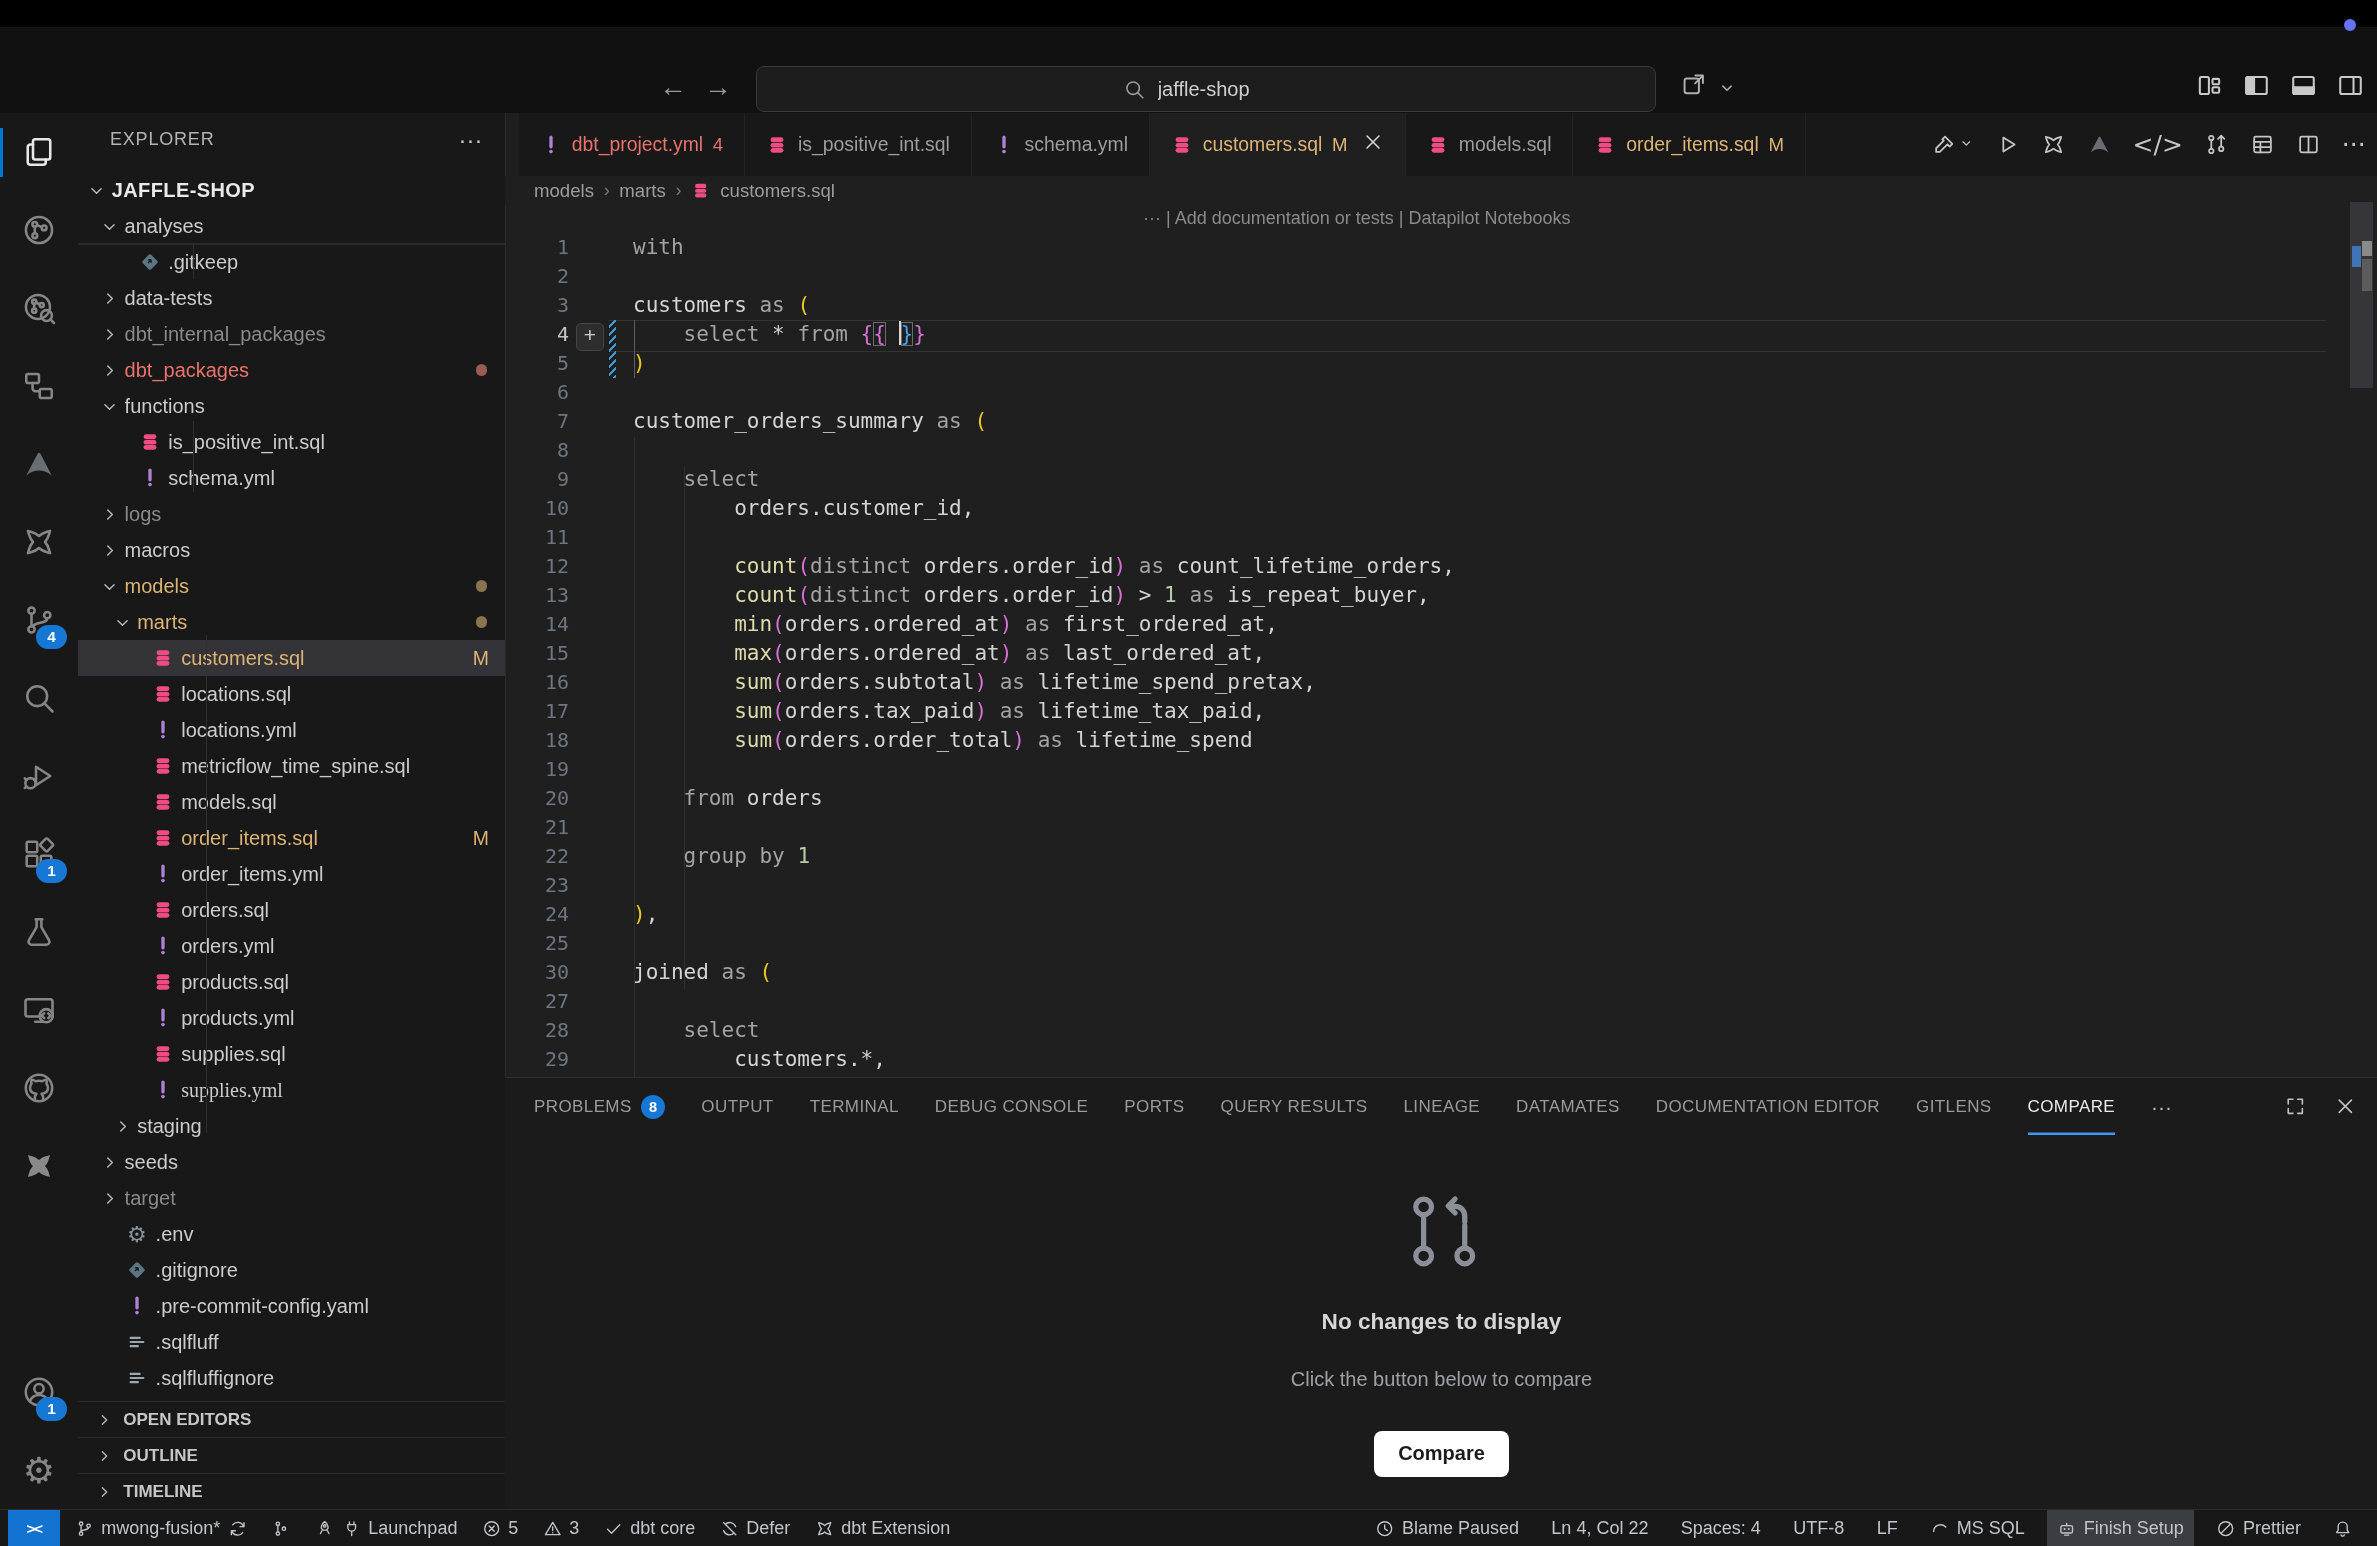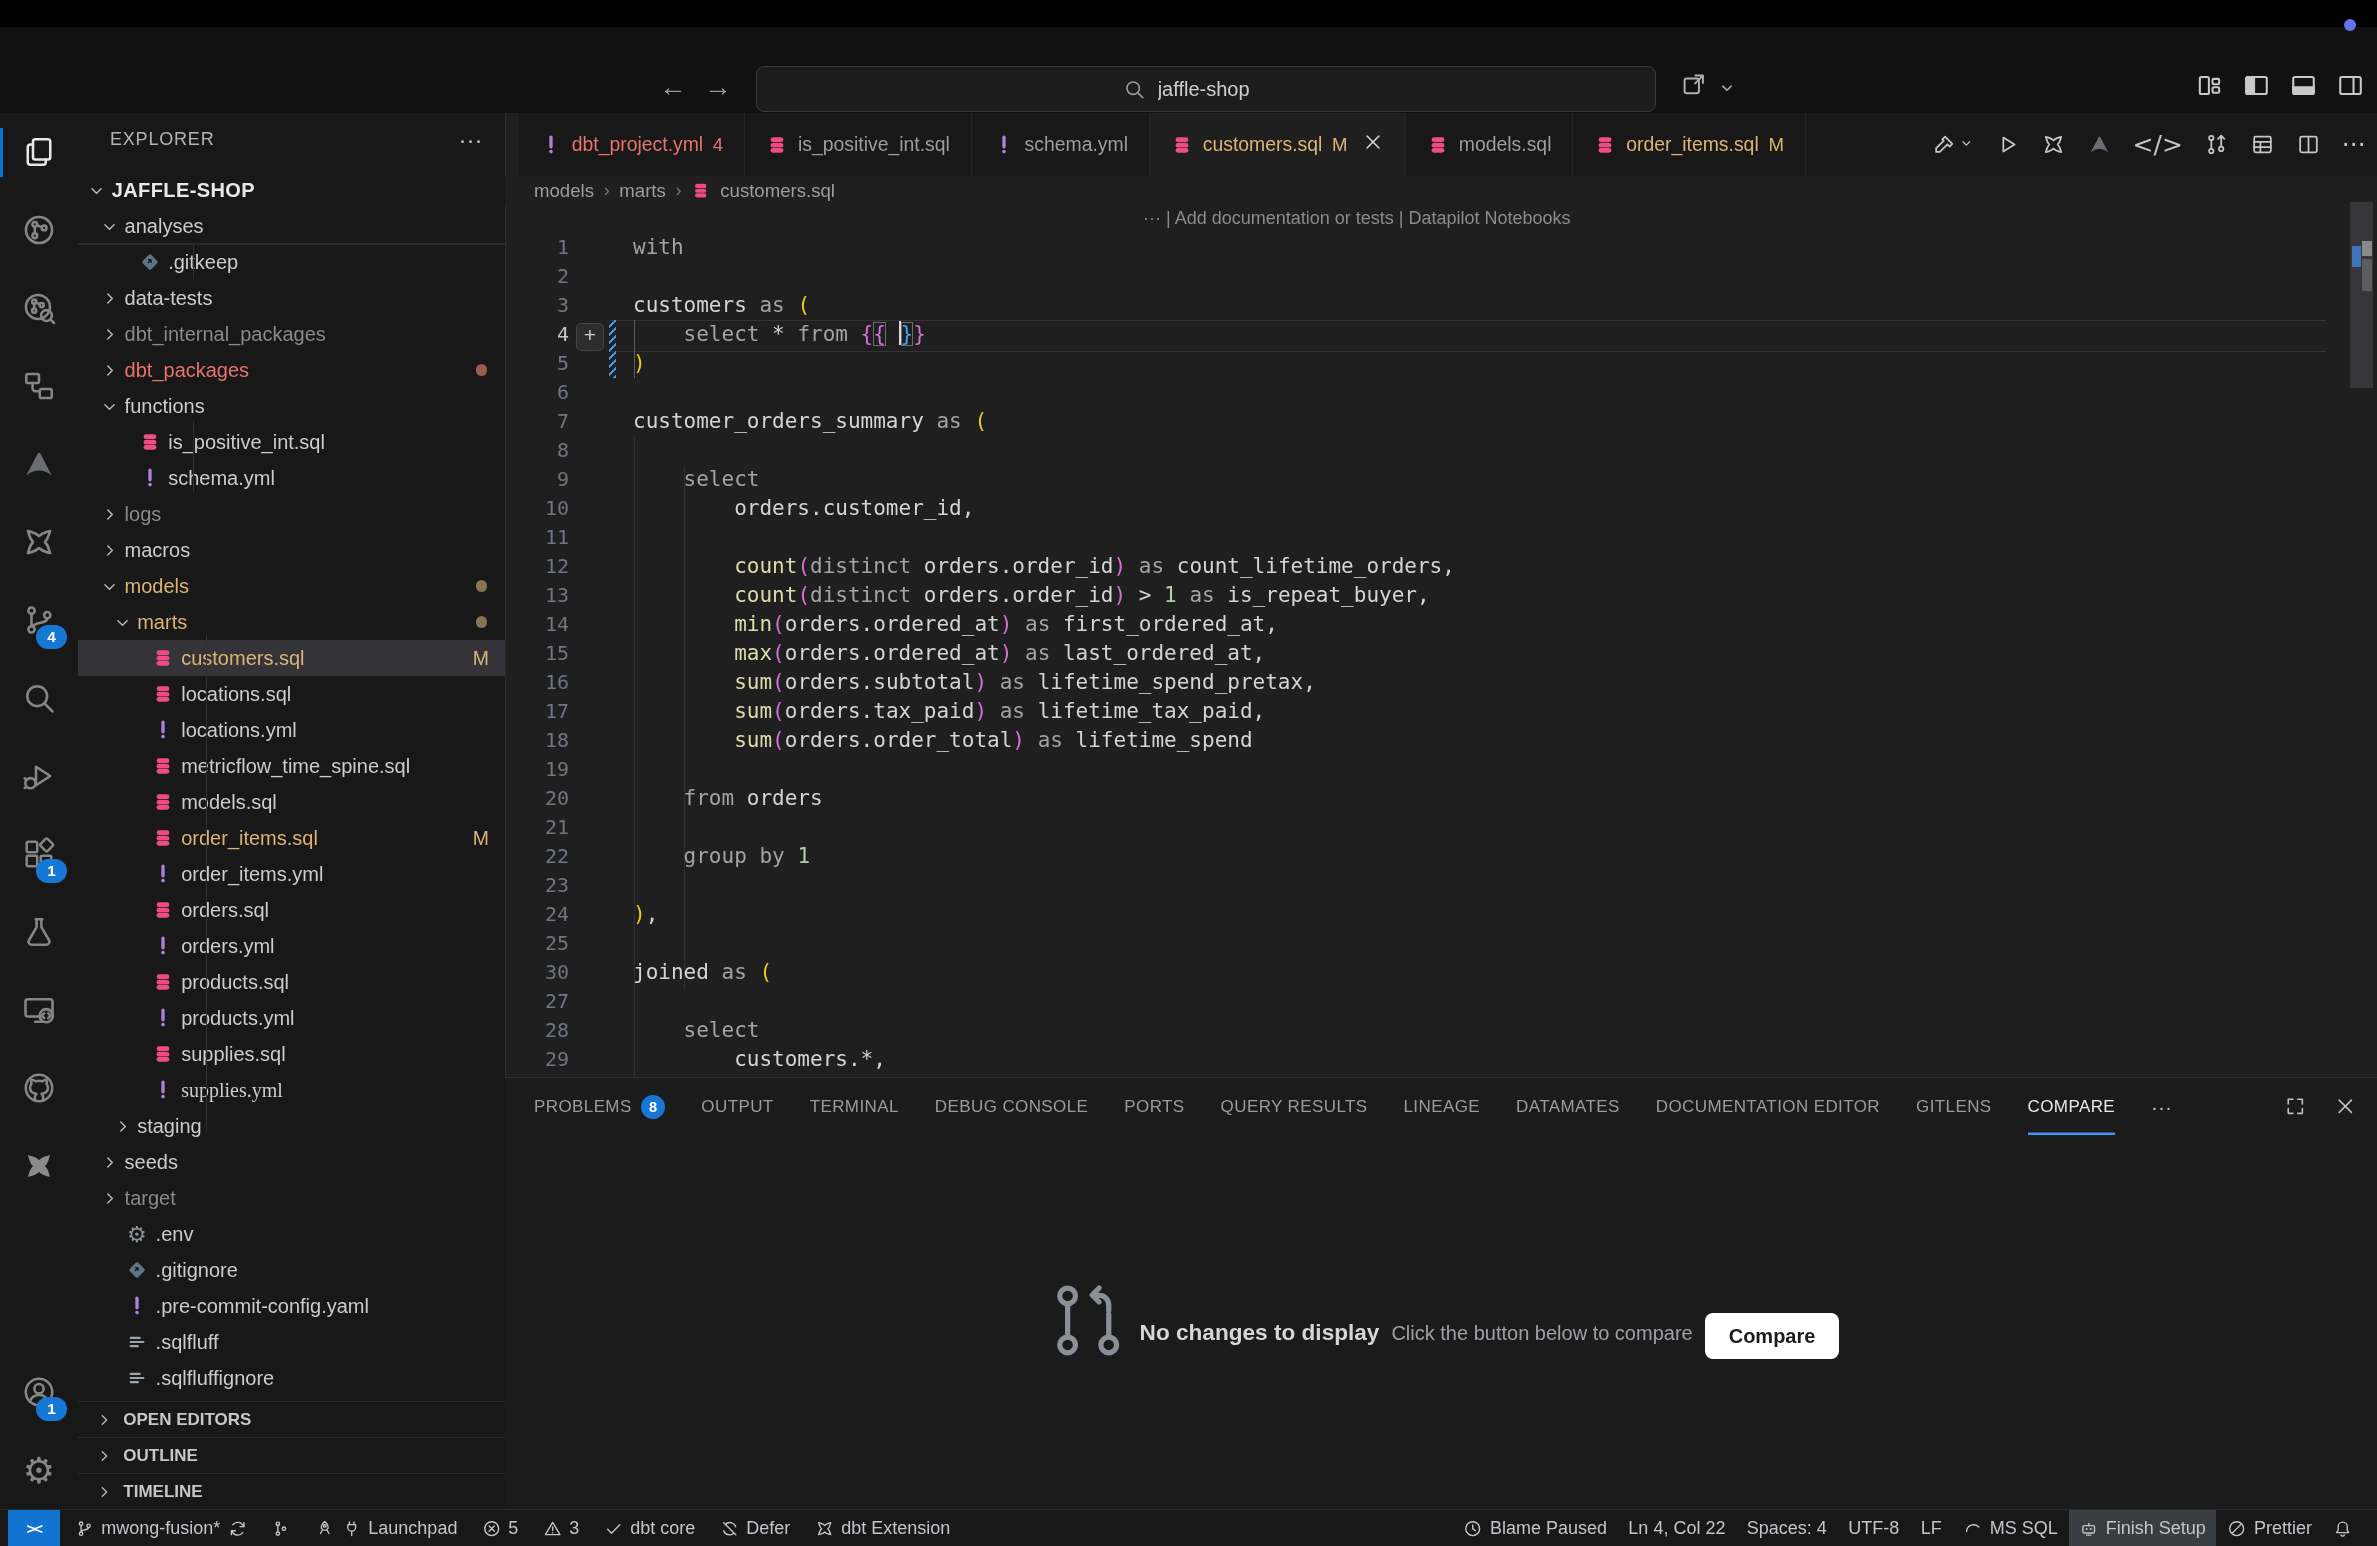--- a/index.html
+++ b/index.html
@@ -91,34 +91,34 @@
 
   
   .panel{left:505px;top:1077px;width:1873px;height:432px;background:#1b1b1b;border-top:0.8px solid #2f2f2f;}
   .ptabs{position:absolute;left:29px;top:0;height:57px;display:flex;align-items:center;gap:36px;}
   .ptab{font-size:17px;letter-spacing:0.4px;color:#9b9b9b;display:flex;align-items:center;gap:9.7px;height:57px;}
   .ptab.active{color:#eaeaea;box-shadow:inset 0 -2.4px 0 #4294f7;}
   .pbadge{min-width:24px;height:24px;border-radius:12px;background:#1678d4;color:#fff;font-size:14.6px;font-weight:bold;
           display:flex;align-items:center;justify-content:center;}
   .pmore{color:#bdbdbd;font-size:21px;}
   .pacts{position:absolute;right:21px;top:0;height:57px;display:flex;align-items:center;gap:27.5px;color:#c0c0c0;font-size:22.6px;}
-  .pempty{position:absolute;left:0;top:57px;width:1873px;height:375px;display:flex;flex-direction:row;align-items:center;
+  .pempty{position:absolute;left:0;top:69px;width:1873px;height:375px;display:flex;flex-direction:column;align-items:center;
           justify-content:center;gap:12px;}
   .pe-icon{color:#8a8f98;width:84px;height:84px;}
   .pe-title{margin-top:21px;font-size:22.6px;font-weight:bold;color:#d6d6d6;}
   .pe-sub{margin-top:21px;font-size:20px;color:#9da1a6;}
   .pe-btn{margin-top:27.5px;background:#ffffff;color:#1c1c1c;font-size:20px;font-weight:bold;border:none;border-radius:8px;
           padding:11.3px 24px;font-family:"Liberation Sans",sans-serif;}
 
   
   .statusbar{left:0;top:1509px;width:2377px;height:37px;background:#181818;border-top:0.8px solid #2b2b2b;display:flex;align-items:center;}
   .remote{width:52px;height:37px;background:#1373d0;color:#fff;display:flex;align-items:center;justify-content:center;
           font-weight:bold;font-size:15.4px;letter-spacing:-1.6px;}
   .sleft{display:flex;align-items:center;height:37px;margin-left:8px;gap:4.9px;}
-  .sright{margin-left:auto;display:flex;align-items:center;height:37px;margin-right:14.6px;gap:2px;}
+  .sright{margin-left:auto;display:flex;align-items:center;height:37px;margin-right:14.6px;gap:13px;}
   .sitem{display:flex;align-items:center;gap:7.3px;height:37px;padding:0 9.7px;font-size:18px;color:#c2c5ca;white-space:nowrap;}
   .sitem .ic{font-size:19.4px;}
   .sitem.hl{background:#3a3d41;}
 
   .ic{display:inline-flex;width:1em;height:1em;align-items:center;justify-content:center;flex:none;}
   .ic svg{width:100%;height:100%;display:block;}
   .gl{font-family:"DejaVu Sans",sans-serif;width:auto!important;}
 </style>
 </head>
 <body>

